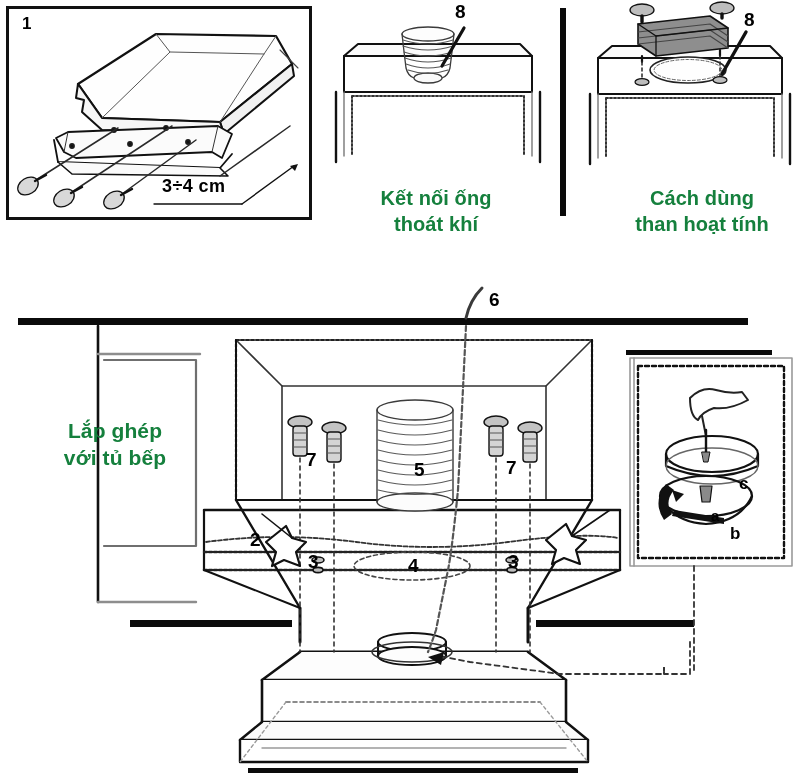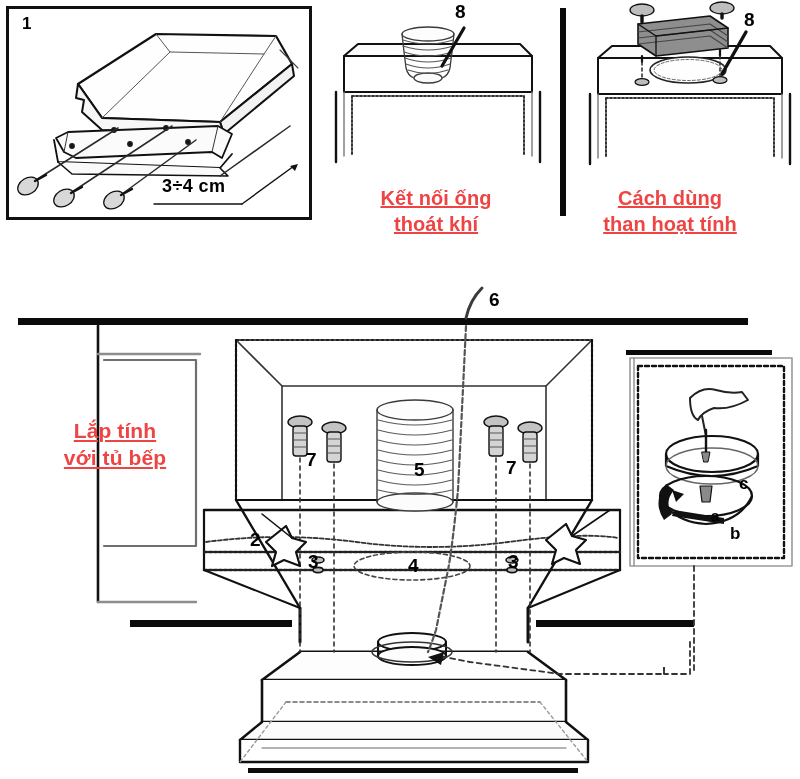--- a/index.html
+++ b/index.html
@@ -13,25 +13,24 @@
   .abs{position:absolute;}
   svg{display:block;overflow:visible;}
 
   
   .caption{
     position:absolute;
     font-family:"Liberation Sans","DejaVu Sans",sans-serif;
     font-weight:700;
     font-size:20px;
     line-height:1.28;
-    color:#ef4444;
+    color:#15803d;
     letter-spacing:0.1px;
     white-space:pre-line;
     text-align:center;
-    text-decoration:underline;
   }
   .caption.left-label{text-align:center;font-size:21px;}
 
   .callout{
     position:absolute;
     font-family:"Liberation Sans","DejaVu Sans",sans-serif;
     font-weight:700;
     font-size:19px;
     color:#000;
     line-height:1;
@@ -201,21 +200,21 @@
         <ellipse cx="62" cy="78" rx="7" ry="3.4" fill="#bdbdbd" stroke="#111" stroke-width="1.2"></ellipse>
         <ellipse cx="140" cy="76" rx="7" ry="3.4" fill="#bdbdbd" stroke="#111" stroke-width="1.2"></ellipse>
       </g>
 
       <g stroke="#111" stroke-width="3.4" stroke-linecap="round">
         <line x1="166" y1="28" x2="142" y2="70"></line>
       </g>
     </g>
   </svg>
   <div class="callout" style="left:744px;top:10px;">8</div>
-  <div class="caption" style="left:572px;top:186px;width:196px;">Cách dùng
+  <div class="caption" style="left:604px;top:186px;width:196px;">Cách dùng
 than hoạt tính</div>
 
   <svg class="abs" style="left:0px;top:270px;" width="800" height="509" viewBox="0 0 800 509">
     <g fill="none" stroke-linejoin="round" stroke-linecap="round">
 
       <rect x="18" y="48" width="182" height="7" fill="#0b0b0b"></rect>
       <rect x="200" y="48" width="548" height="7" fill="#0b0b0b"></rect>
 
       <path d="M98,56 L98,332" stroke="#111" stroke-width="2.6"></path>
       <path d="M98,84 L200,84" stroke="#8d8d8d" stroke-width="2.4"></path>
@@ -371,21 +370,21 @@
       <path d="M676,232 l-4,-12 l12,4 z" fill="#111" stroke="none"></path>
       <path d="M672,246 L724,254 L724,248 L674,240 Z" fill="#111" stroke="none"></path>
       <path d="M700,216 L712,216 L710,232 L702,232 Z" fill="#8a8a8a" stroke="#111" stroke-width="1.2"></path>
 
       <line x1="694" y1="296" x2="694" y2="404" stroke="#333" stroke-width="1.8" stroke-dasharray="5 4"></line>
       <line x1="634" y1="88" x2="634" y2="296" stroke="#9a9a9a" stroke-width="1.6"></line>
       <rect x="626" y="80" width="146" height="5" fill="#0b0b0b"></rect>
     </g>
   </svg>
 
-  <div class="caption left-label" style="left:30px;top:418px;width:170px;">Lắp tính
+  <div class="caption left-label" style="left:30px;top:418px;width:170px;">Lắp ghép
 với tủ bếp</div>
 
   <div class="callout" style="left:489px;top:290px;">6</div>
   <div class="callout" style="left:306px;top:450px;">7</div>
   <div class="callout" style="left:506px;top:458px;">7</div>
   <div class="callout" style="left:414px;top:460px;">5</div>
   <div class="callout" style="left:250px;top:530px;">2</div>
   <div class="callout" style="left:308px;top:552px;">3</div>
   <div class="callout" style="left:508px;top:552px;">3</div>
   <div class="callout" style="left:408px;top:556px;">4</div>

